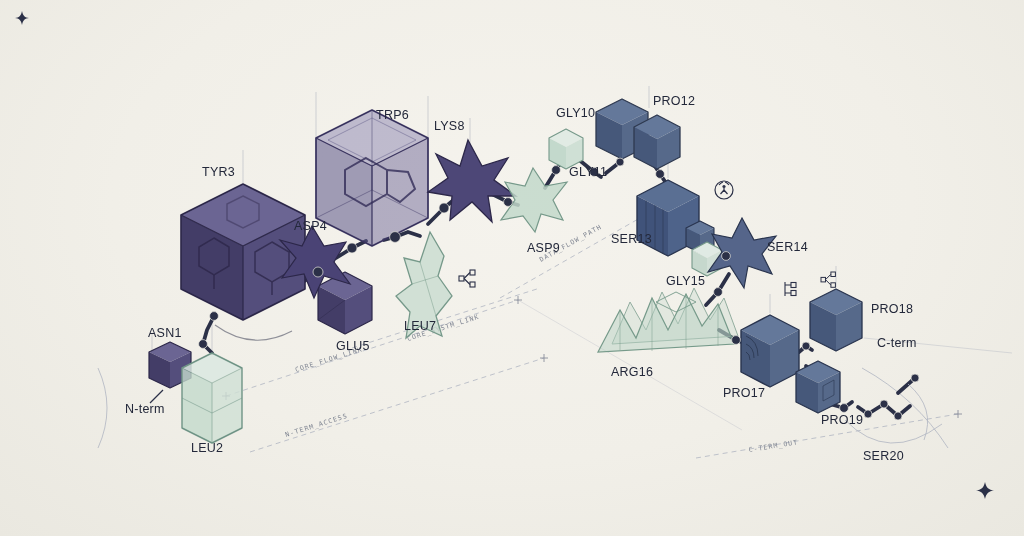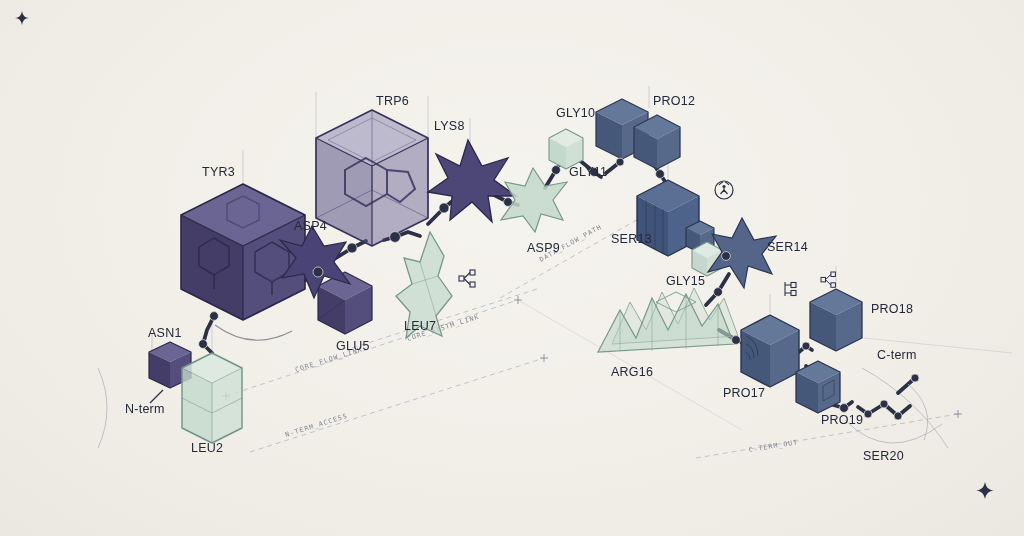--- a/index.html
+++ b/index.html
@@ -280,36 +280,36 @@
       <path d="M 0,-2 V 2 M 0,0 L -3.5,4 M 0,0 L 3.5,4 M -5,-5 q 2,-2.5 4,-3 M 5,-5 q -2,-2.5 -4,-3"></path>
     </g>
   </g>
 
   <g fill="#2b3047">
     <path d="M 22,11 C 23,16 25,17.5 29,18 C 25,18.5 23,20 22,25 C 21,20 19,18.5 15,18 C 19,17.5 21,16 22,11 Z"></path>
     <path d="M 985,482 C 986.3,488 988.8,489.8 994,490.6 C 988.8,491.4 986.3,493.2 985,499 C 983.7,493.2 981.2,491.4 976,490.6 C 981.2,489.8 983.7,488 985,482 Z"></path>
   </g>
 </svg>
 
-  <div class="label" style="left:376px;top:95px">TRP6</div>
+  <div class="label" style="left:376px;top:109px">TRP6</div>
   <div class="label" style="left:434px;top:120px">LYS8</div>
   <div class="label" style="left:556px;top:107px">GLY10</div>
   <div class="label" style="left:653px;top:95px">PRO12</div>
   <div class="label" style="left:569px;top:166px">GLY11</div>
   <div class="label" style="left:202px;top:166px">TYR3</div>
   <div class="label" style="left:294px;top:220px">ASP4</div>
   <div class="label" style="left:527px;top:242px">ASP9</div>
   <div class="label" style="left:611px;top:233px">SER13</div>
   <div class="label" style="left:767px;top:241px">SER14</div>
   <div class="label" style="left:666px;top:275px">GLY15</div>
   <div class="label" style="left:871px;top:303px">PRO18</div>
   <div class="label" style="left:148px;top:327px">ASN1</div>
   <div class="label" style="left:404px;top:320px">LEU7</div>
   <div class="label" style="left:336px;top:340px">GLU5</div>
-  <div class="label" style="left:877px;top:349px">C-term</div>
+  <div class="label" style="left:877px;top:337px">C-term</div>
   <div class="label" style="left:611px;top:366px">ARG16</div>
   <div class="label" style="left:723px;top:387px">PRO17</div>
   <div class="label" style="left:125px;top:403px">N-term</div>
   <div class="label" style="left:821px;top:414px">PRO19</div>
   <div class="label" style="left:191px;top:442px">LEU2</div>
   <div class="label" style="left:863px;top:450px">SER20</div>
 
 </div>
 
 </body></html>

